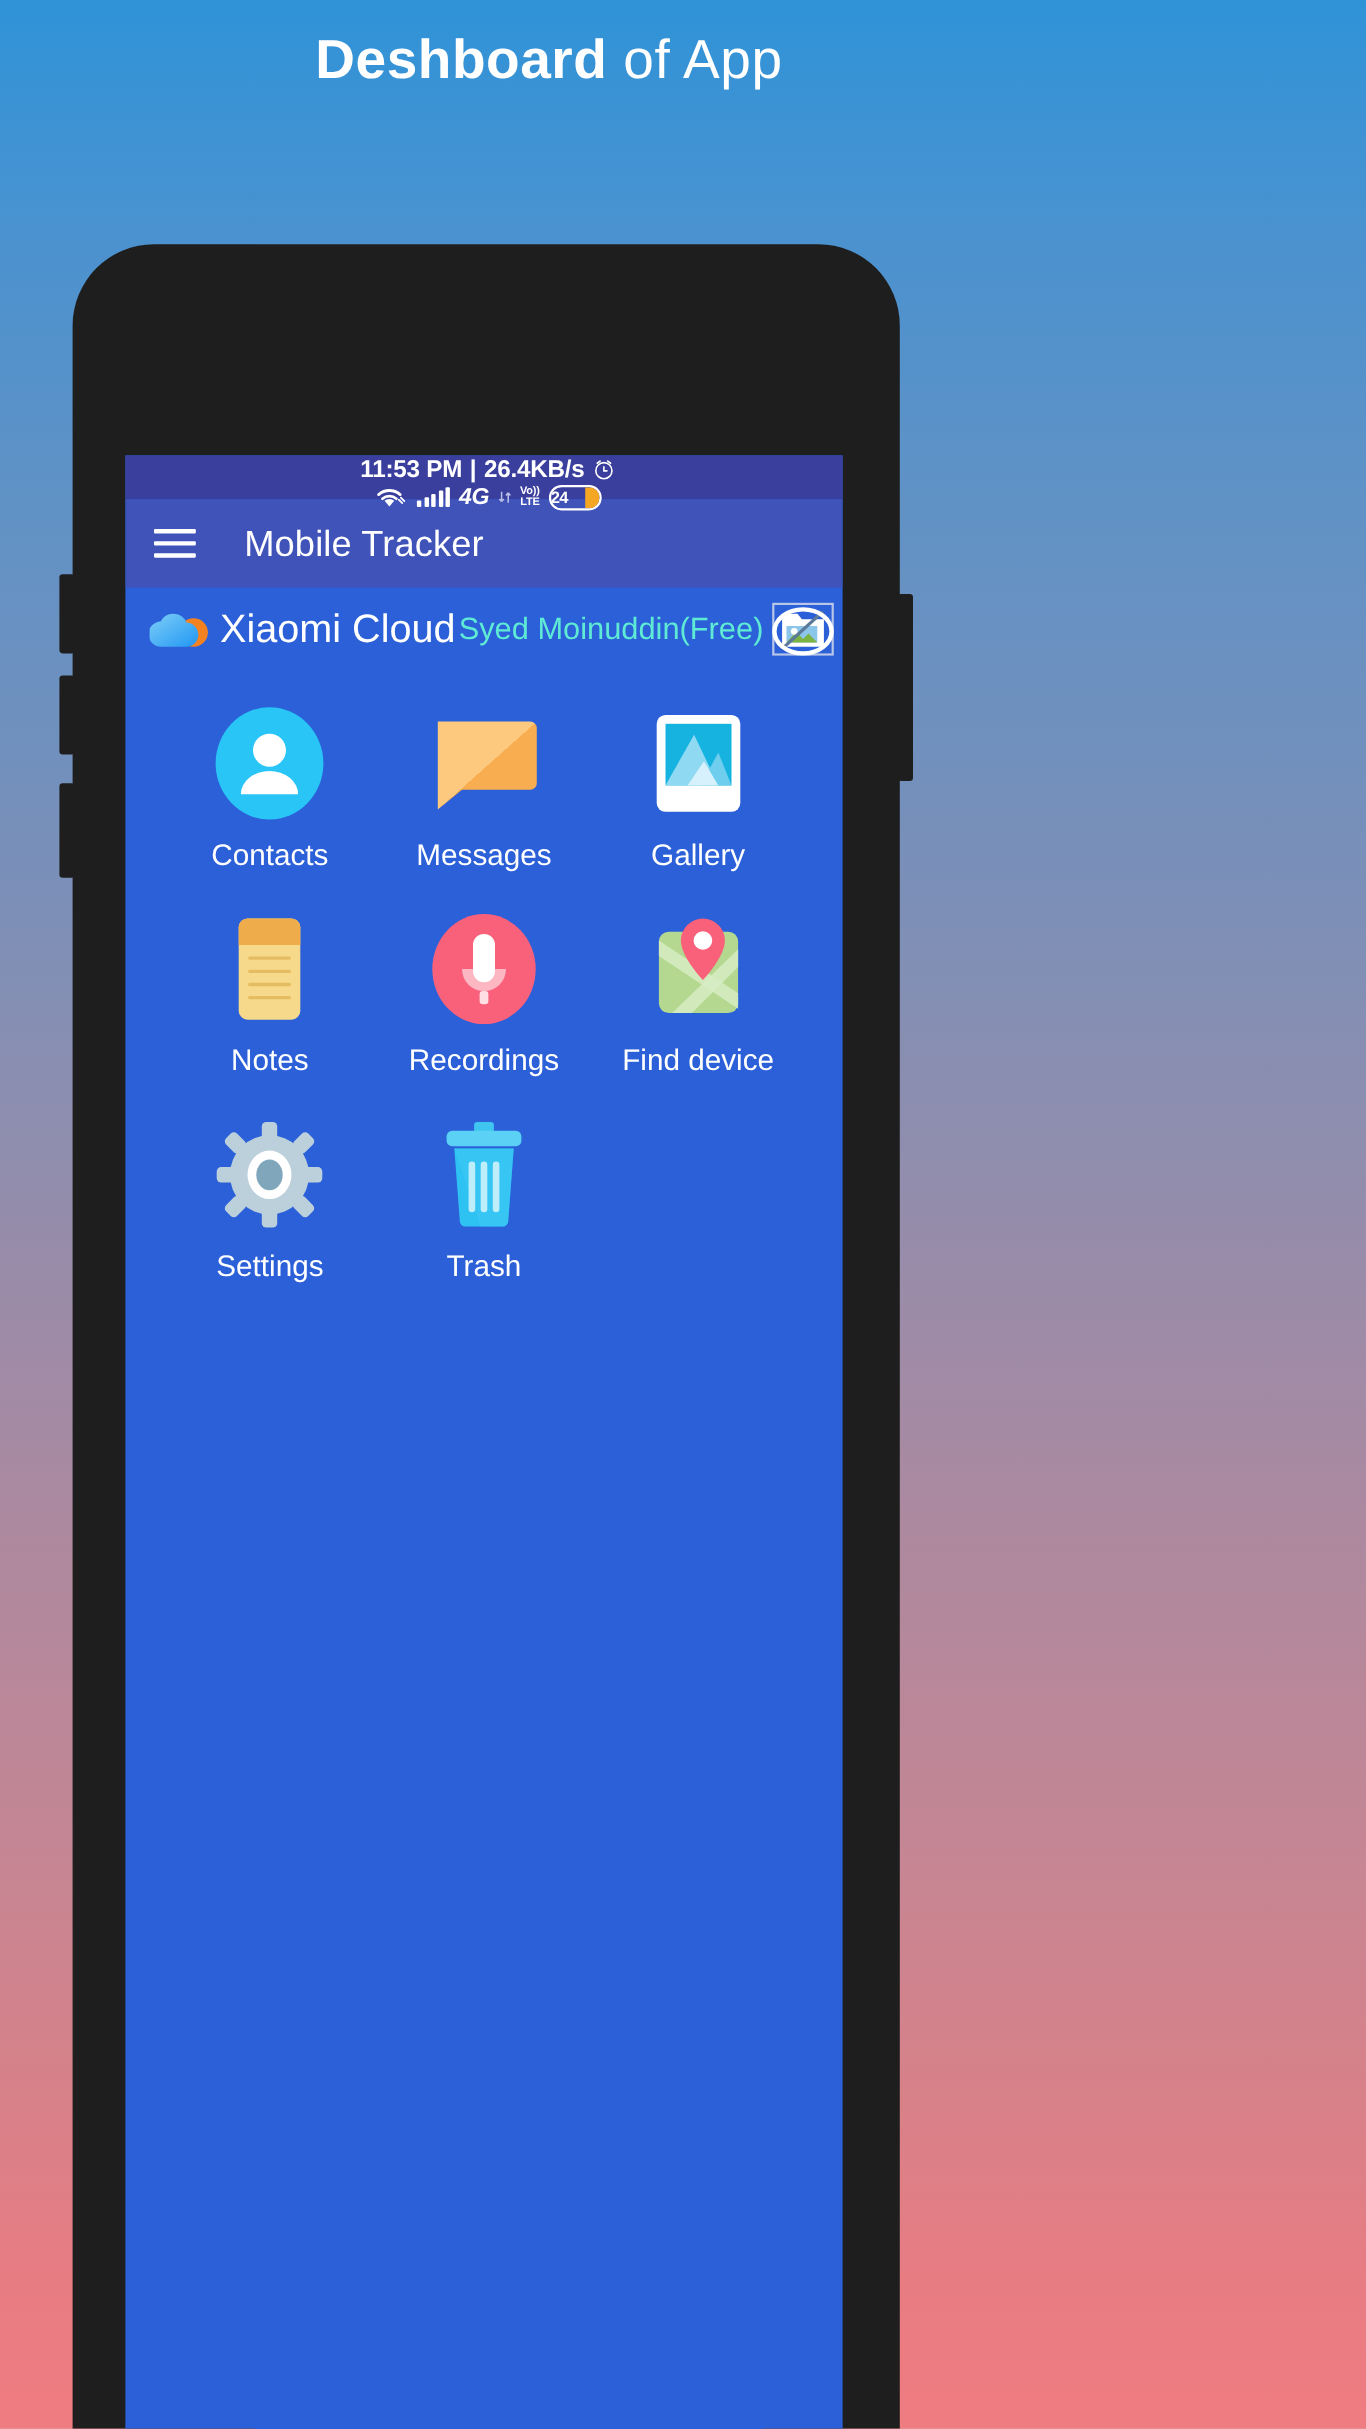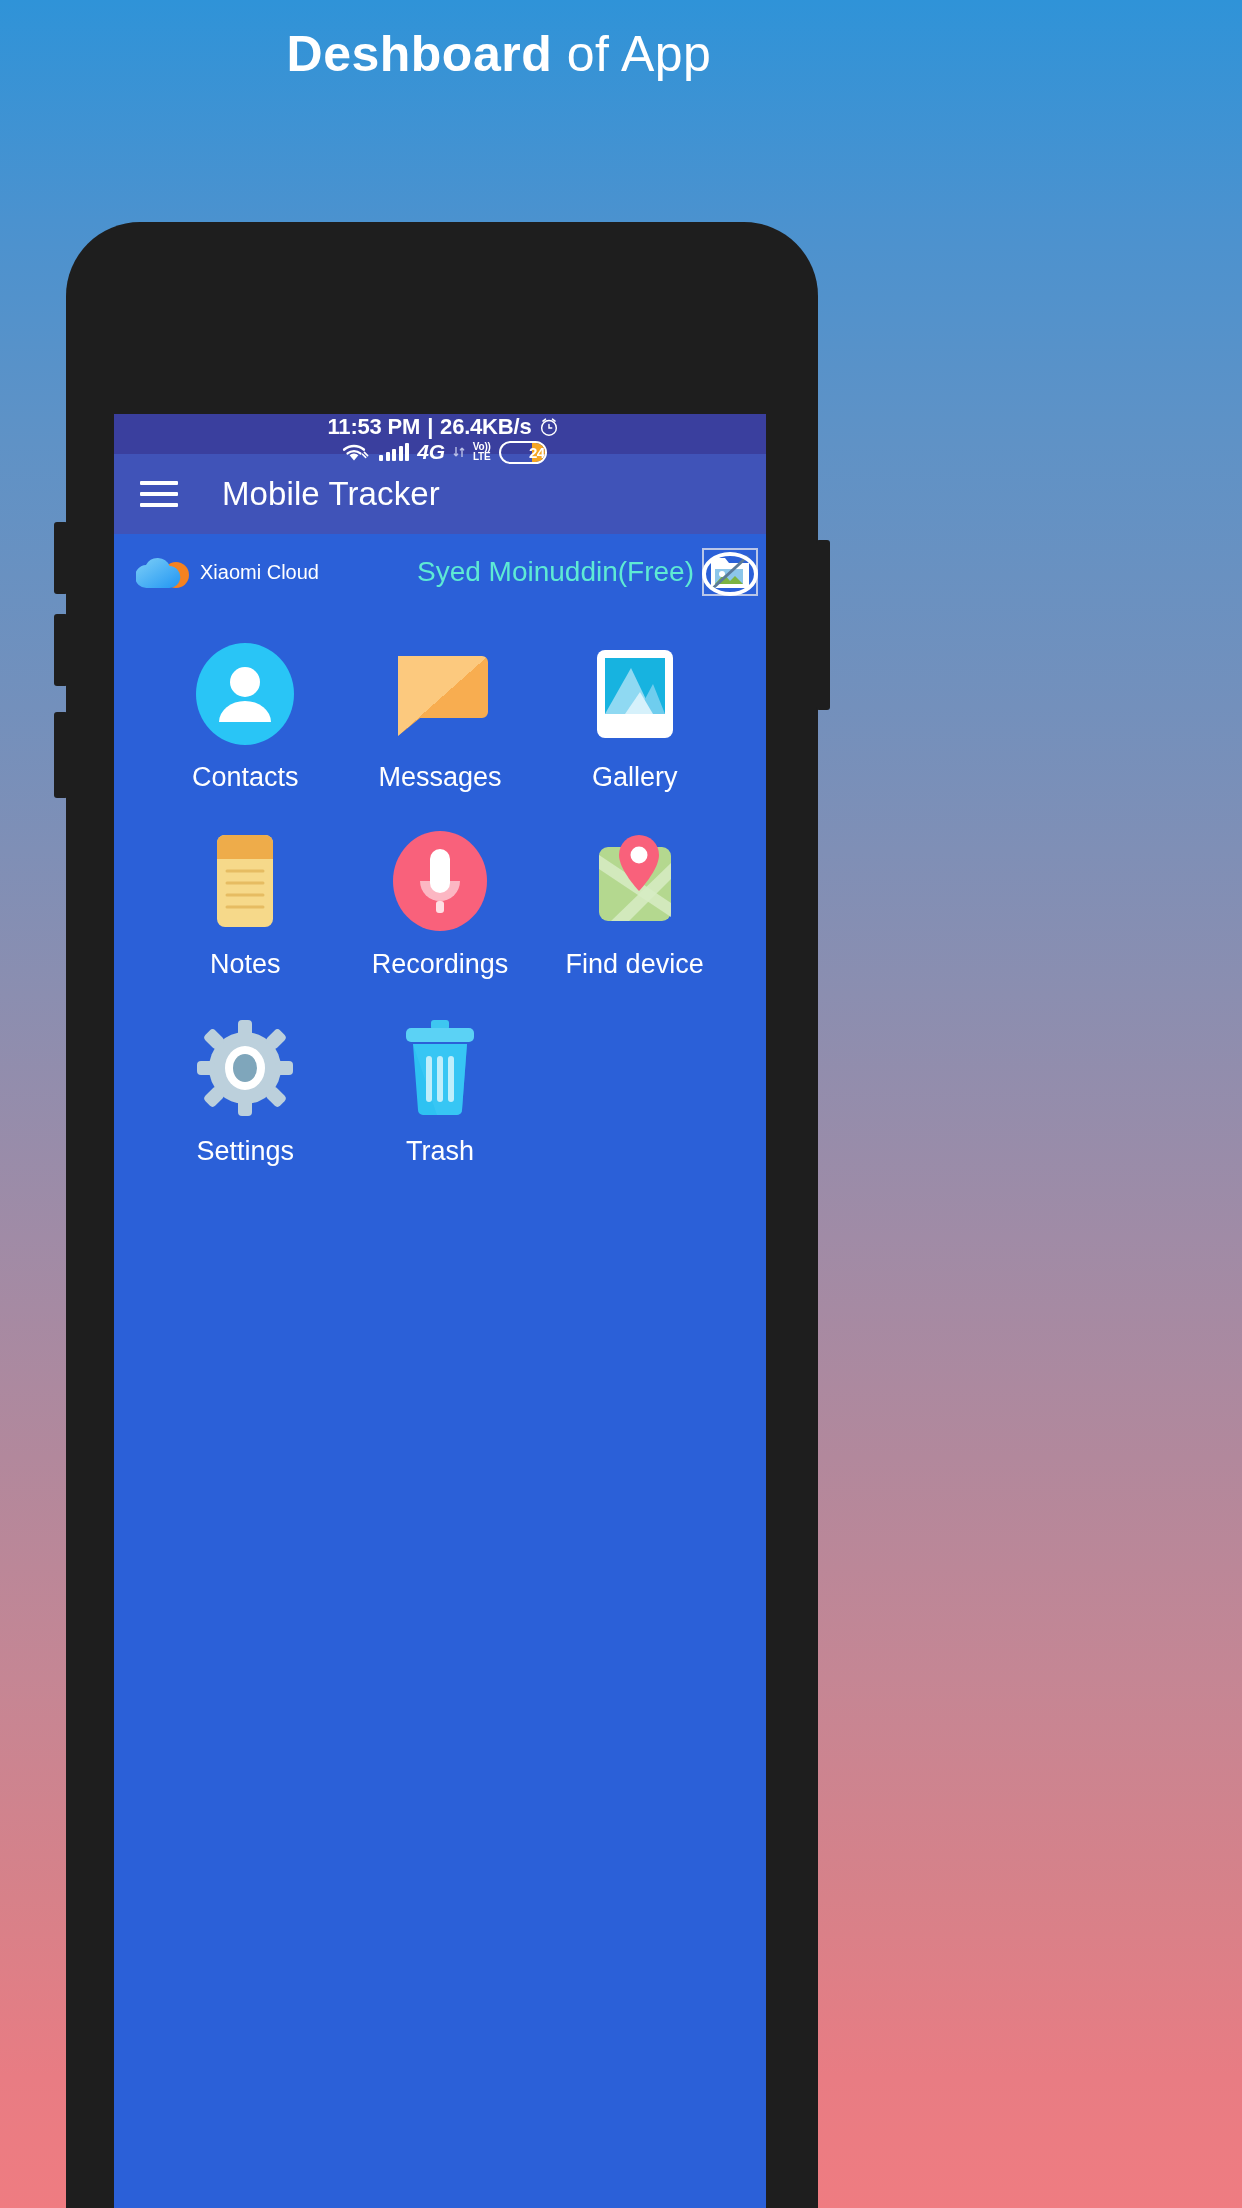--- a/index.html
+++ b/index.html
@@ -121,21 +121,21 @@
     letter-spacing: -0.2px;
   }
   .battery {
     position: relative;
     width: 48px;
     height: 23px;
     border: 2px solid #fff;
     border-radius: 12px;
     display: flex;
     align-items: center;
-    justify-content: flex-end;
+    justify-content: flex-start;
     box-sizing: border-box;
     overflow: hidden;
   }
   .battery .lvl {
     position: absolute;
     right: 0; top: 0; bottom: 0;
     width: 13px;
     background: #f5a623;
   }
   .battery .pct {
@@ -170,21 +170,21 @@
   .account-row {
     height: 76px;
     display: flex;
     align-items: center;
     padding: 0 8px 0 22px;
     box-sizing: border-box;
   }
   .cloud-logo { width: 54px; height: 34px; flex: 0 0 auto; }
   .cloud-name {
     color: #ffffff;
-    font-size: 20px;
+    font-size: 36px;
     margin-left: 10px;
     white-space: nowrap;
   }
   .acct-spacer { flex: 1 1 auto; }
   .acct-user {
     color: #5eead4;
     font-size: 28px;
     white-space: nowrap;
     margin-right: 8px;
   }

